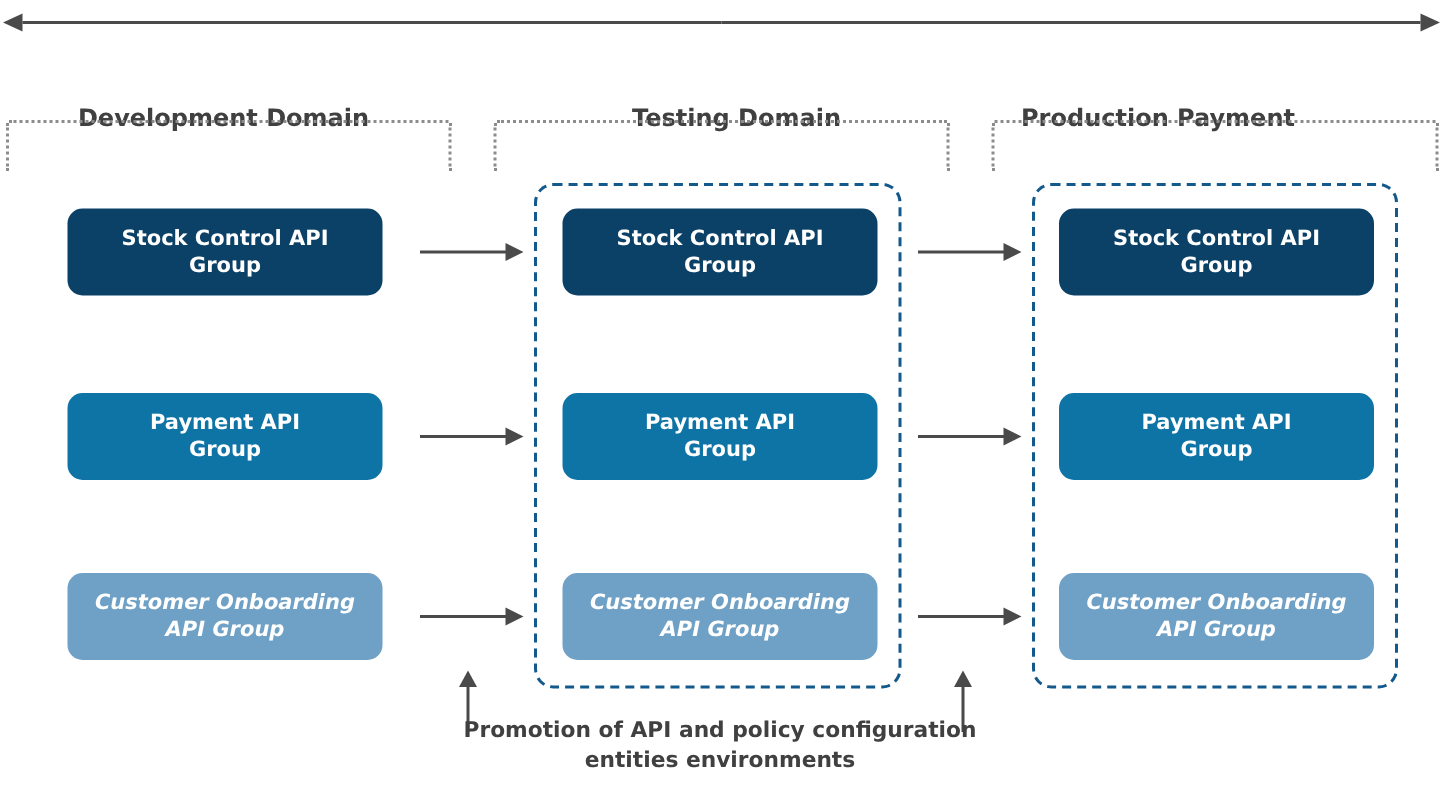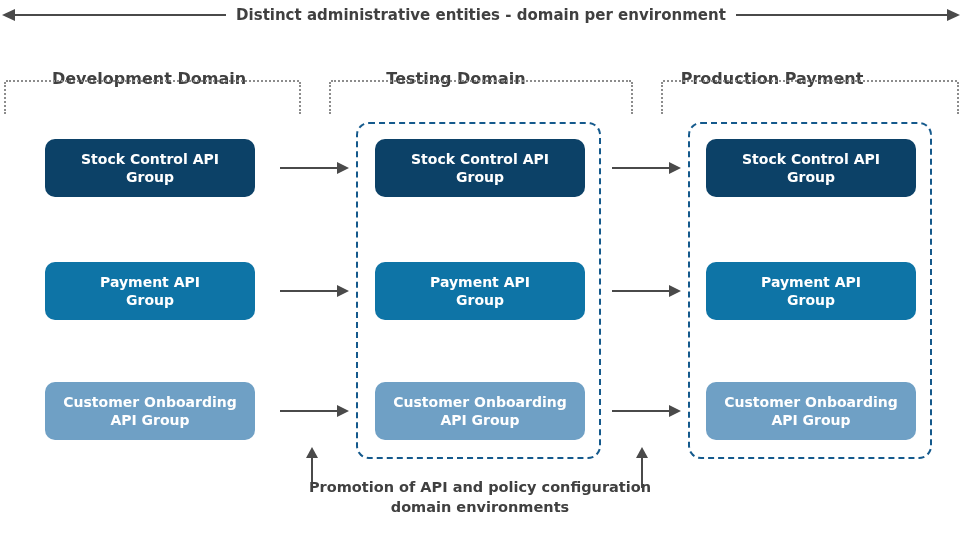--- a/index.html
+++ b/index.html
@@ -34,48 +34,47 @@
   .domain-box{position:absolute;top:122px;height:333px;border:2px dashed var(--domain-border);border-radius:13px;background:transparent;}
   
   .api-box{
     position:absolute;width:210px;height:58px;border-radius:10px;
     display:flex;flex-direction:column;align-items:center;justify-content:center;
     color:var(--box-text);font-size:14px;font-weight:bold;line-height:1.32;text-align:center;
   }
   .api-box span{display:block;}
   .c-dark{background:var(--box-dark);}
   .c-medium{background:var(--box-medium);justify-content:center;}
-  .c-light{background:var(--box-light);}
+  .c-light{background:var(--box-light);font-style:italic;}
   
   .h-arrow{position:absolute;width:58px;height:2px;background:var(--arrow);}
   .h-arrow::after{content:"";position:absolute;right:-11px;top:-5px;width:0;height:0;
     border-left:12px solid var(--arrow);border-top:6px solid transparent;border-bottom:6px solid transparent;}
   
   .v-arrow{position:absolute;width:2px;height:31px;background:var(--arrow);}
   .v-arrow::before{content:"";position:absolute;top:-10px;left:-5px;width:0;height:0;
     border-bottom:11px solid var(--arrow);border-left:6px solid transparent;border-right:6px solid transparent;}
   
   .caption{position:absolute;top:478px;left:190px;width:580px;text-align:center;
     font-size:14.5px;font-weight:bold;color:var(--text-dark);line-height:1.35;}
 </style>
 </head>
 <body>
 
 <div class="stage">
 
   <div class="banner">
     <div class="ah ah-left"></div>
     <div class="line"></div>
-    <div class="banner-text">Distinct administrative entities - domain per environment</div>
     <div class="line"></div>
     <div class="ah ah-right"></div>
   </div>
 
   <div class="col-title" style="left:149px;">Development Domain</div>
-  <div class="col-title" style="left:456px;">Testing Domain</div>
+  <div class="col-title" style="left:491px;">Testing Domain</div>
   <div class="col-title" style="left:772px;">Production Payment</div>
 
   <div class="bracket" style="left:6px;width:293px;">
     <div class="stub-l"></div>
     <div class="stub-r"></div>
   </div>
   <div class="bracket" style="left:331px;width:300px;">
     <div class="stub-l"></div>
     <div class="stub-r"></div>
   </div>
@@ -132,16 +131,16 @@
 
   <div class="h-arrow" style="left:612px;top:167px;"></div>
   <div class="h-arrow" style="left:612px;top:290px;"></div>
   <div class="h-arrow" style="left:612px;top:410px;"></div>
 
   <div class="v-arrow" style="left:311px;top:457px;"></div>
   <div class="v-arrow" style="left:641px;top:457px;"></div>
 
   <div class="caption">
     <div>Promotion of API and policy configuration</div>
-    <div>domain environments</div>
+    <div>entities environments</div>
   </div>
 
 </div>
 
 </body></html>

